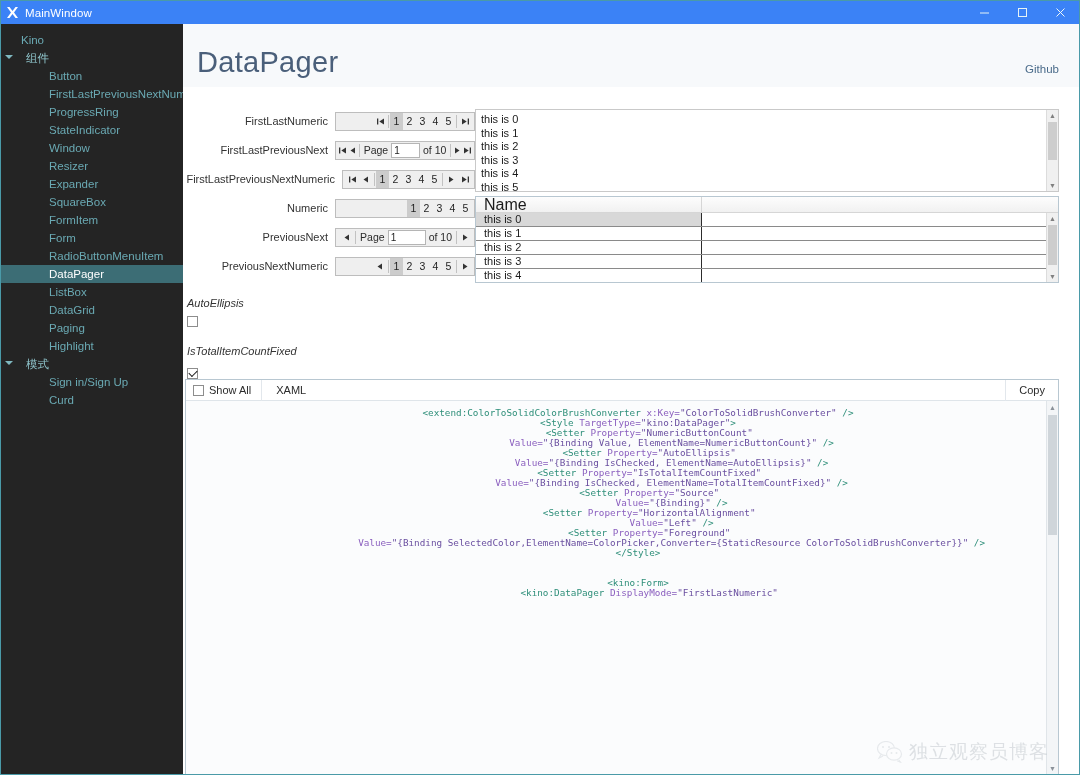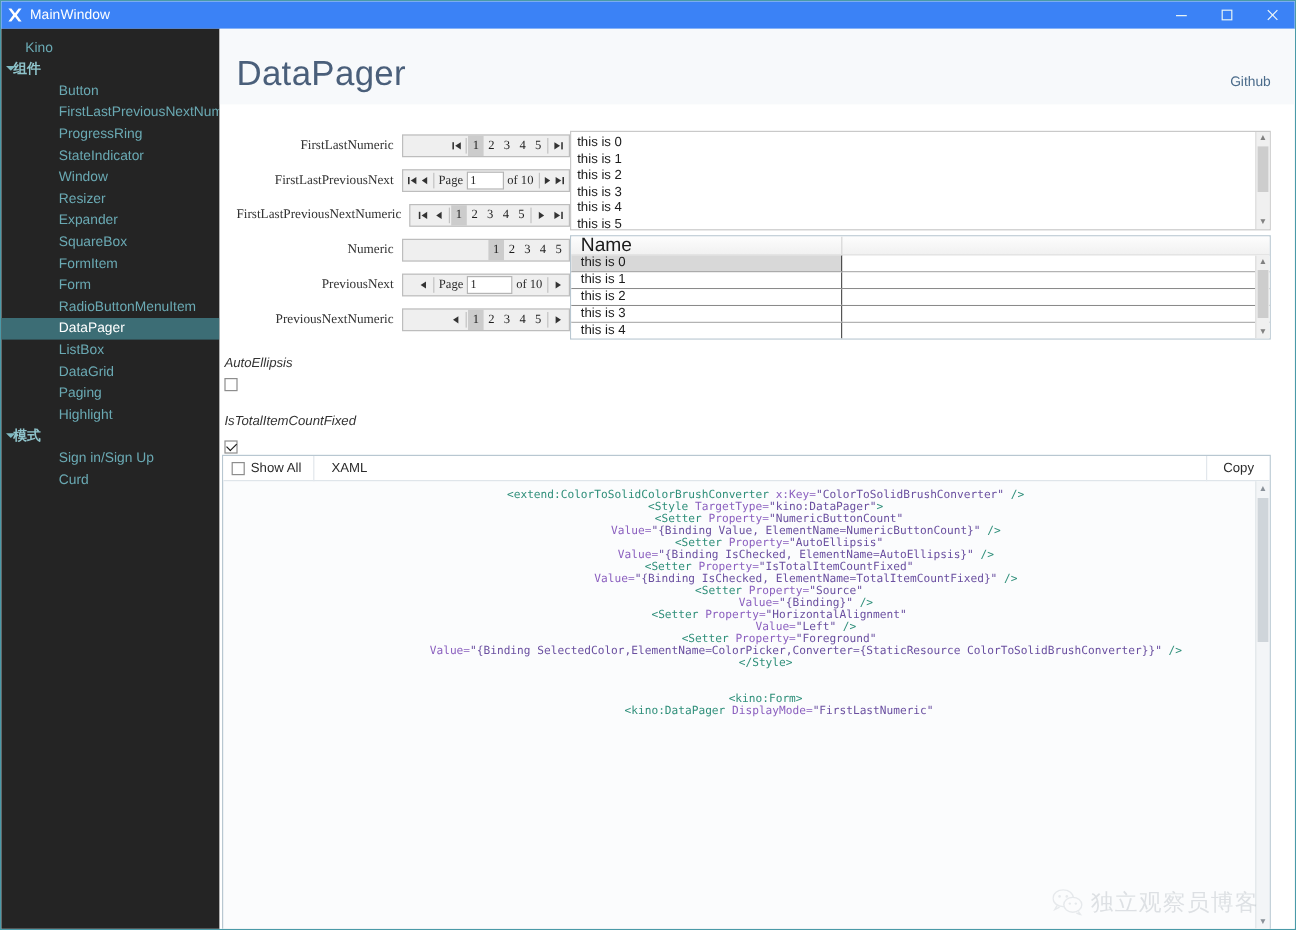--- a/index.html
+++ b/index.html
@@ -60,21 +60,21 @@
   }
   .nav-item {
     height: 18px;
     line-height: 18px;
     padding-left: 20px;
     color: #6aa9b3;
     white-space: nowrap;
     position: relative;
   }
   .nav-item.root { padding-left: 20px; color: #6aa9b3; }
-  .nav-item.group { padding-left: 10px; color: #8fc4cb; font-weight: bold; }
+  .nav-item.group { padding-left: 25px; color: #8fc4cb; }
   .nav-item.child { padding-left: 48px; color: #6aa9b3; }
   .nav-item.selected {
     background: #3c6d75;
     color: #ffffff;
   }
   .nav-arrow {
     position: absolute;
     left: 4px; top: 6px;
     width: 0; height: 0;
     border-left: 4px solid transparent;
@@ -105,21 +105,21 @@
   }
   .github-link {
     font-size: 11.5px;
     color: #4a6b8a;
     padding-bottom: 4px;
     cursor: pointer;
   }
 
   
   .demo-area { display: flex; padding: 22px 0 0 0; }
-  .pager-col { width: 292px; flex: 0 0 292px; padding-left: 14px; font-family: Liberation Serif, serif; }
+  .pager-col { width: 292px; flex: 0 0 292px; padding-left: 14px; }
   .pager-row {
     display: flex;
     align-items: center;
     justify-content: flex-end;
     height: 24px;
     margin-bottom: 5px;
   }
   .pager-label {
     font-size: 11px;
     color: #333;

